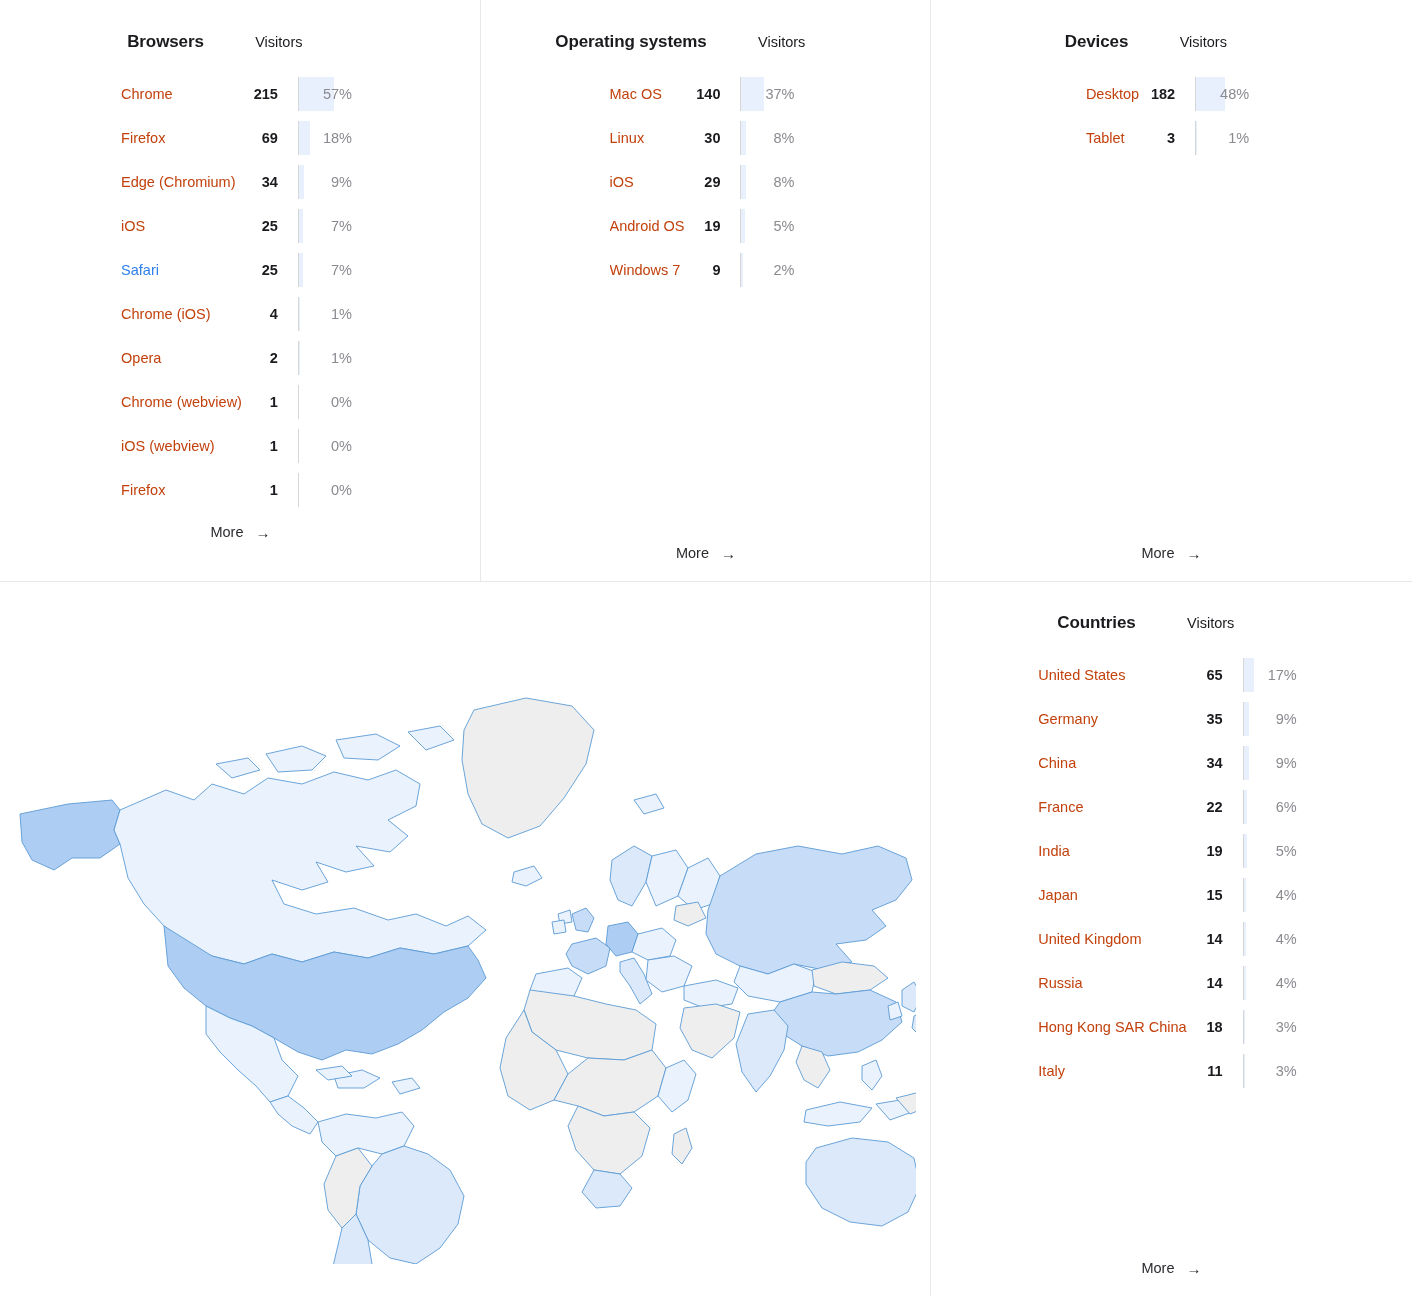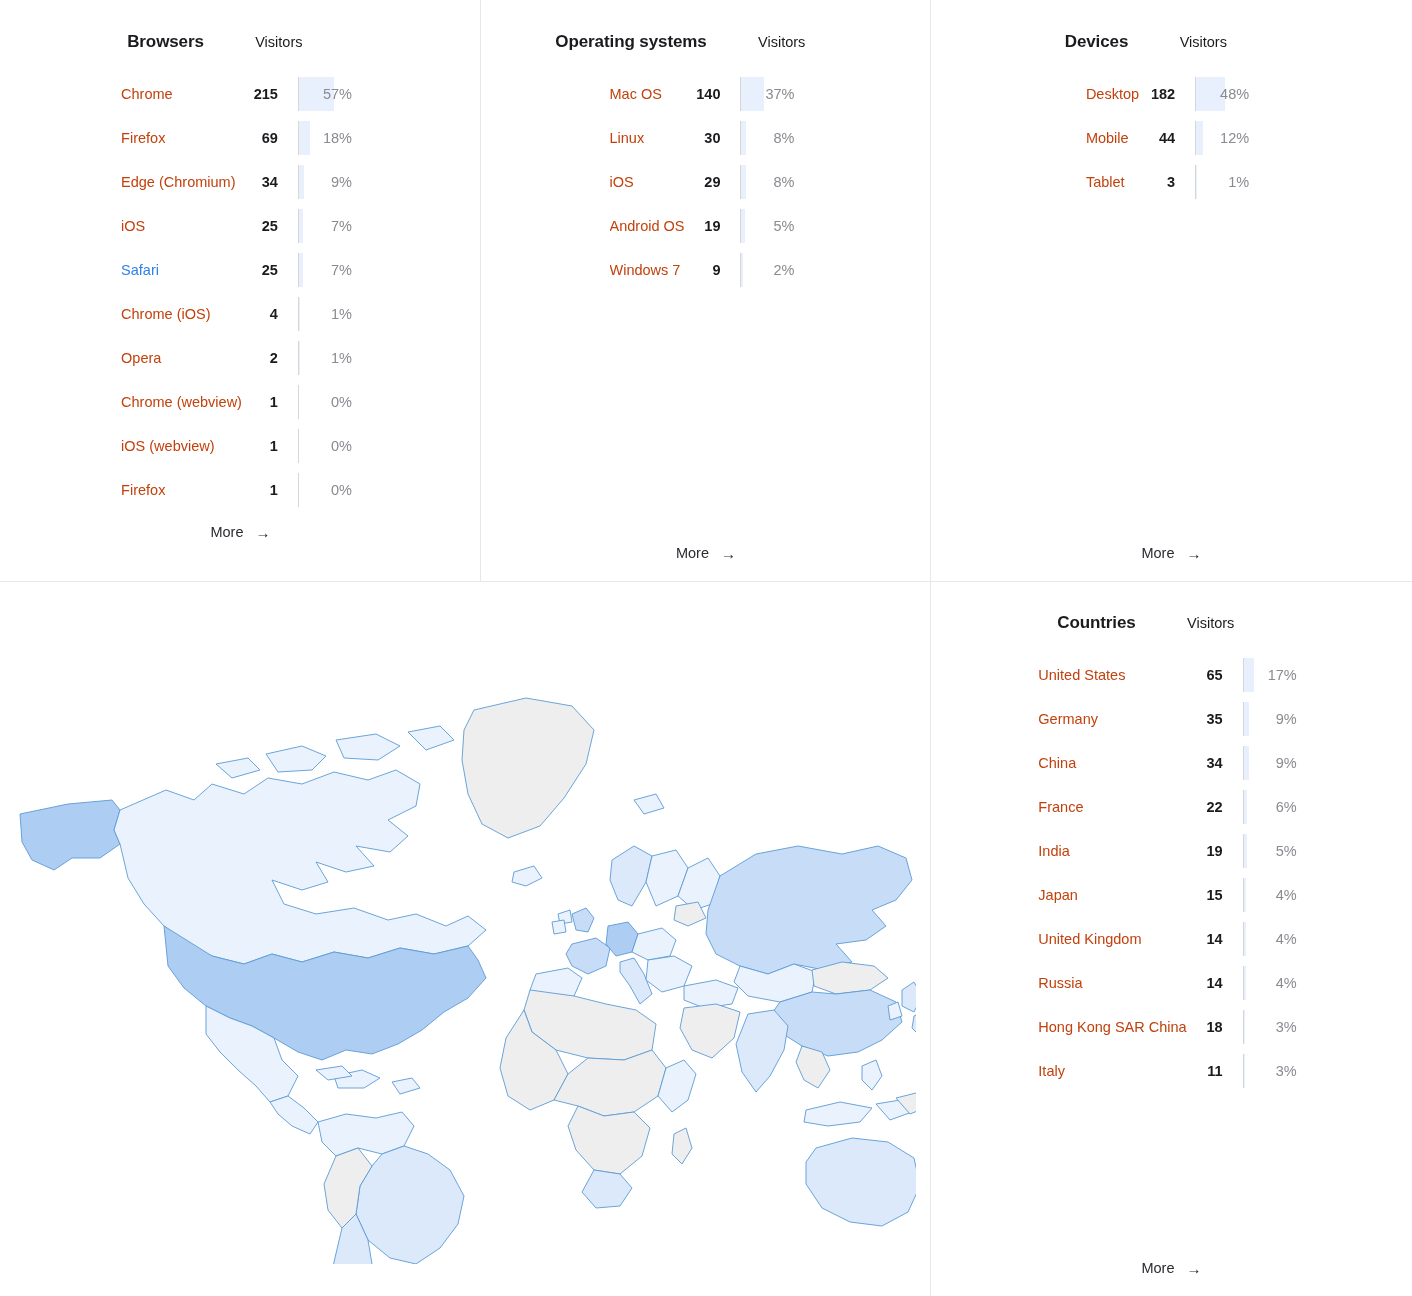--- a/index.html
+++ b/index.html
@@ -346,28 +346,20 @@
         <div class="rows">
             <div class="row">
               <div class="row-label">Desktop</div>
               <div class="row-value">182</div>
               <div class="row-bar">
                 <div class="row-bar-fill" style="width: 48%;"></div>
                 <div class="row-pct">48%</div>
               </div>
             </div>
             <div class="row">
-              <div class="row-label">Mobile</div>
-              <div class="row-value">44</div>
-              <div class="row-bar">
-                <div class="row-bar-fill" style="width: 12%;"></div>
-                <div class="row-pct">12%</div>
-              </div>
-            </div>
-            <div class="row">
               <div class="row-label">Tablet</div>
               <div class="row-value">3</div>
               <div class="row-bar">
                 <div class="row-bar-fill" style="width: 1%;"></div>
                 <div class="row-pct">1%</div>
               </div>
             </div>
           </div>
         <div class="more-wrap" style="margin-top:auto;padding-bottom:20px;">
           <a class="more-link">

